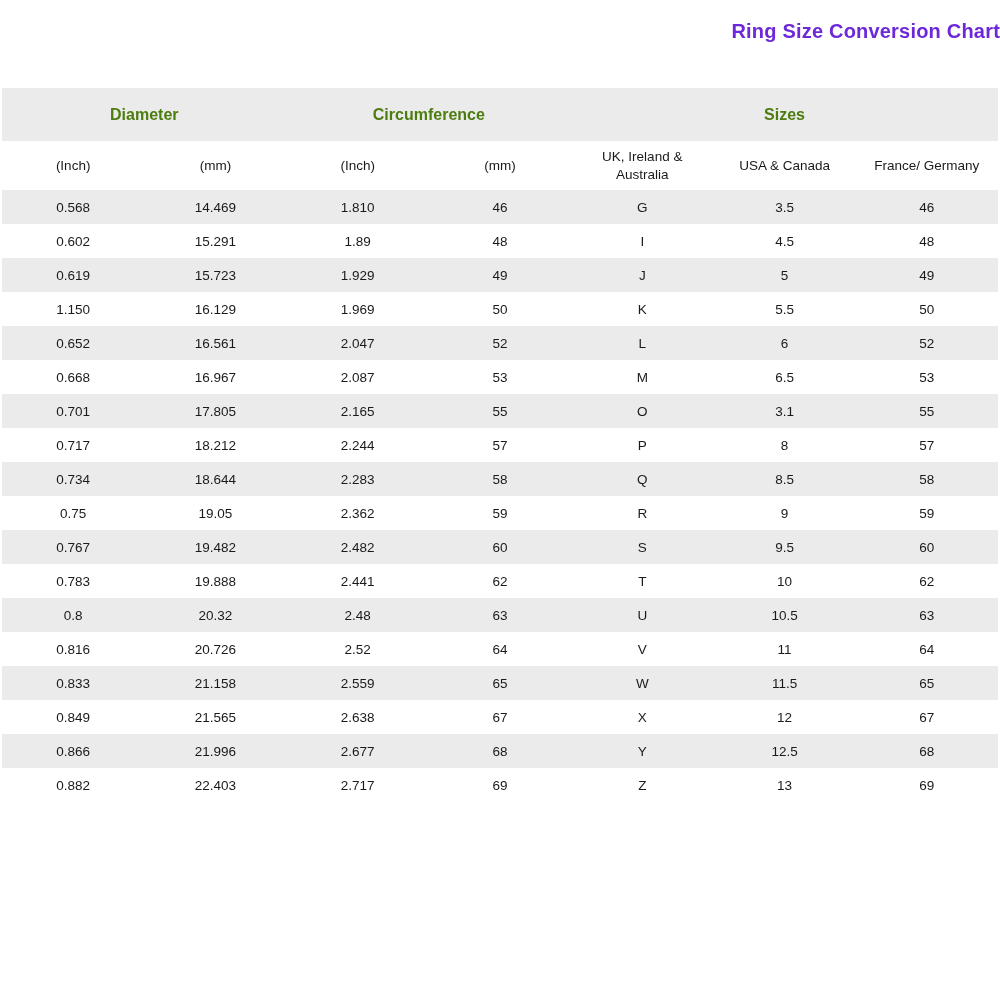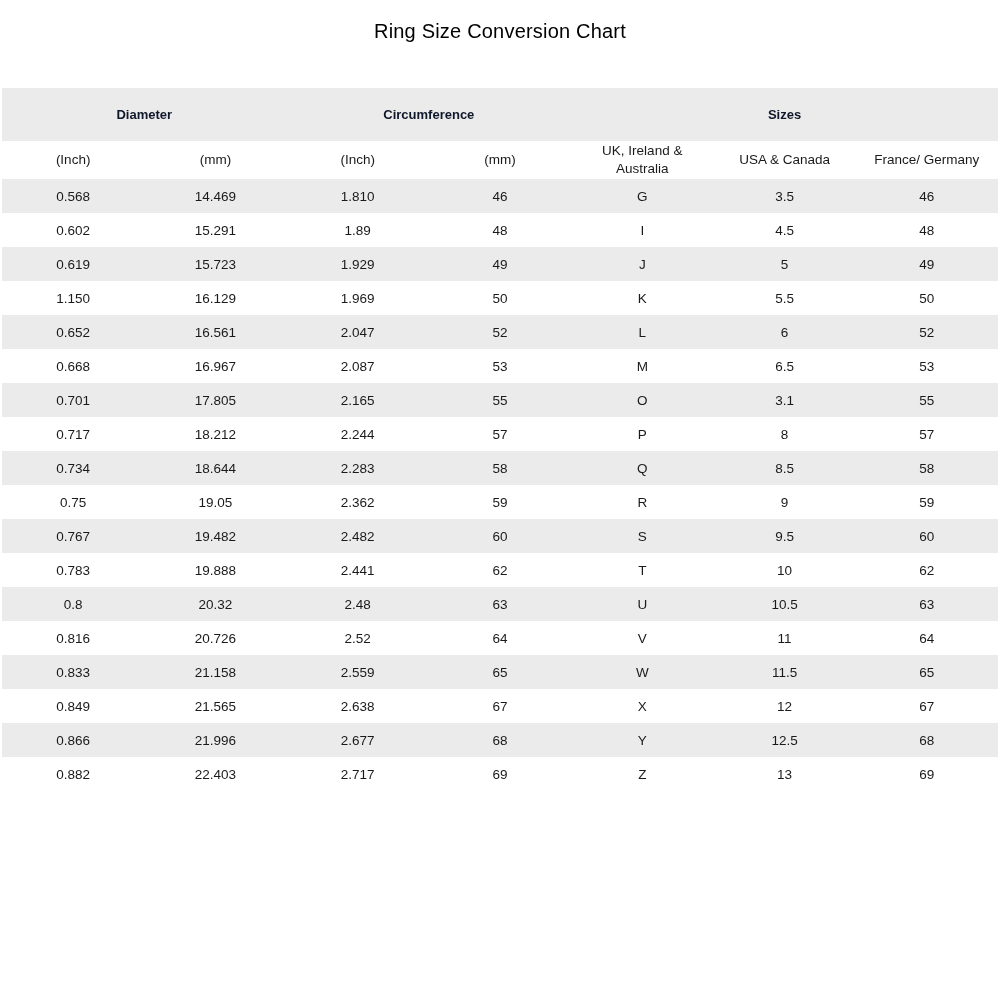--- a/index.html
+++ b/index.html
@@ -14,46 +14,46 @@
     font-family: "Liberation Sans", sans-serif;
     color: #1a1a1a;
     overflow: hidden;
   }
   .page-title {
     margin: 0;
     height: 88px;
     padding-top: 19px;
     font-size: 20px;
     line-height: 24px;
-    font-weight: normal;
-    text-align: center;
-    color: #000000;
+    font-weight: bold;
+    text-align: right;
+    color: #6d28d9;
     letter-spacing: 0.2px;
   }
   table.conversion-table {
     width: 996px;
     margin: 0 2px;
     border-collapse: collapse;
     table-layout: fixed;
     border: none;
   }
   th, td {
     text-align: center;
     vertical-align: middle;
     padding: 0 4px;
     border: none;
   }
   tr.group-row { height: 53px; }
   tr.group-row th {
     background: #ebebeb;
-    font-size: 13px;
+    font-size: 16px;
     font-weight: bold;
-    color: #0f172a;
-  }
-  tr.cols-row { height: 38px; }
+    color: #4d7c0f;
+  }
+  tr.cols-row { height: 49px; }
   tr.cols-row th {
     background: #ffffff;
     font-size: 13.5px;
     font-weight: normal;
     line-height: 1.3;
     color: #1a1a1a;
   }
   tbody tr { height: 34px; }
   tbody td {
     font-size: 13.5px;

